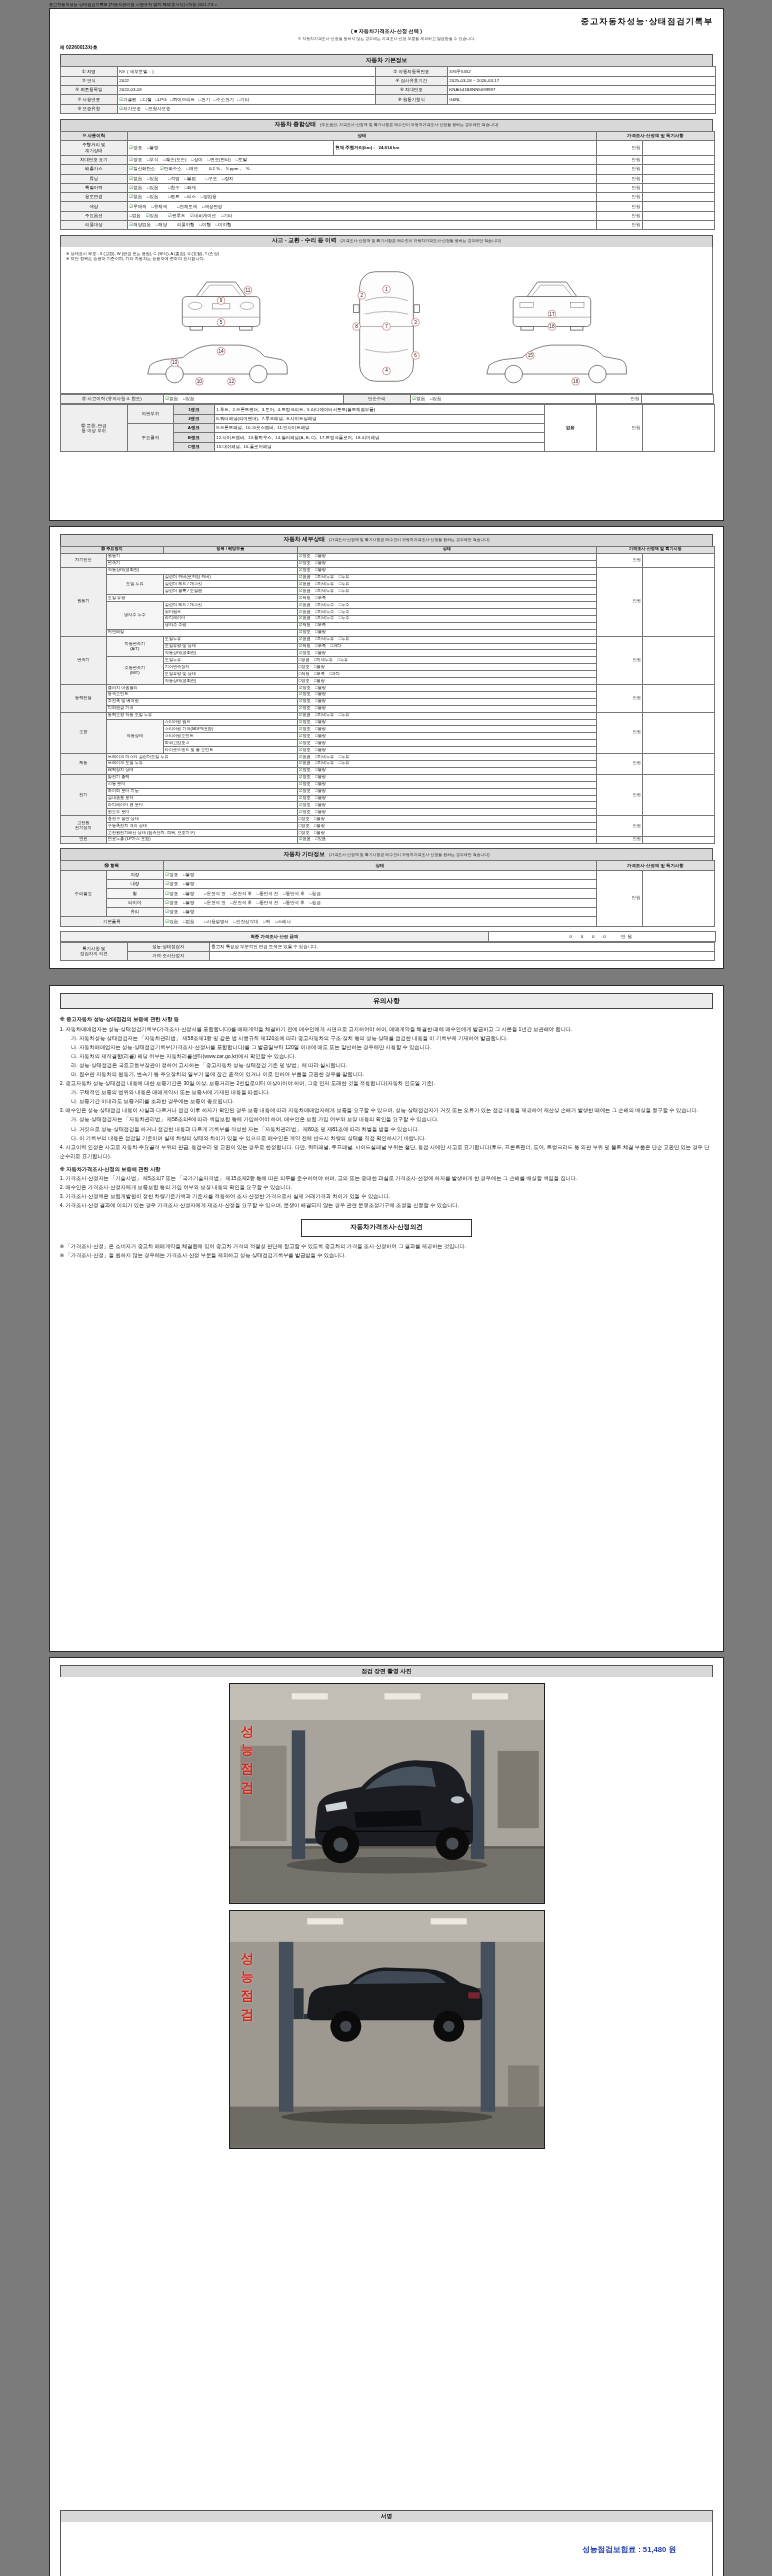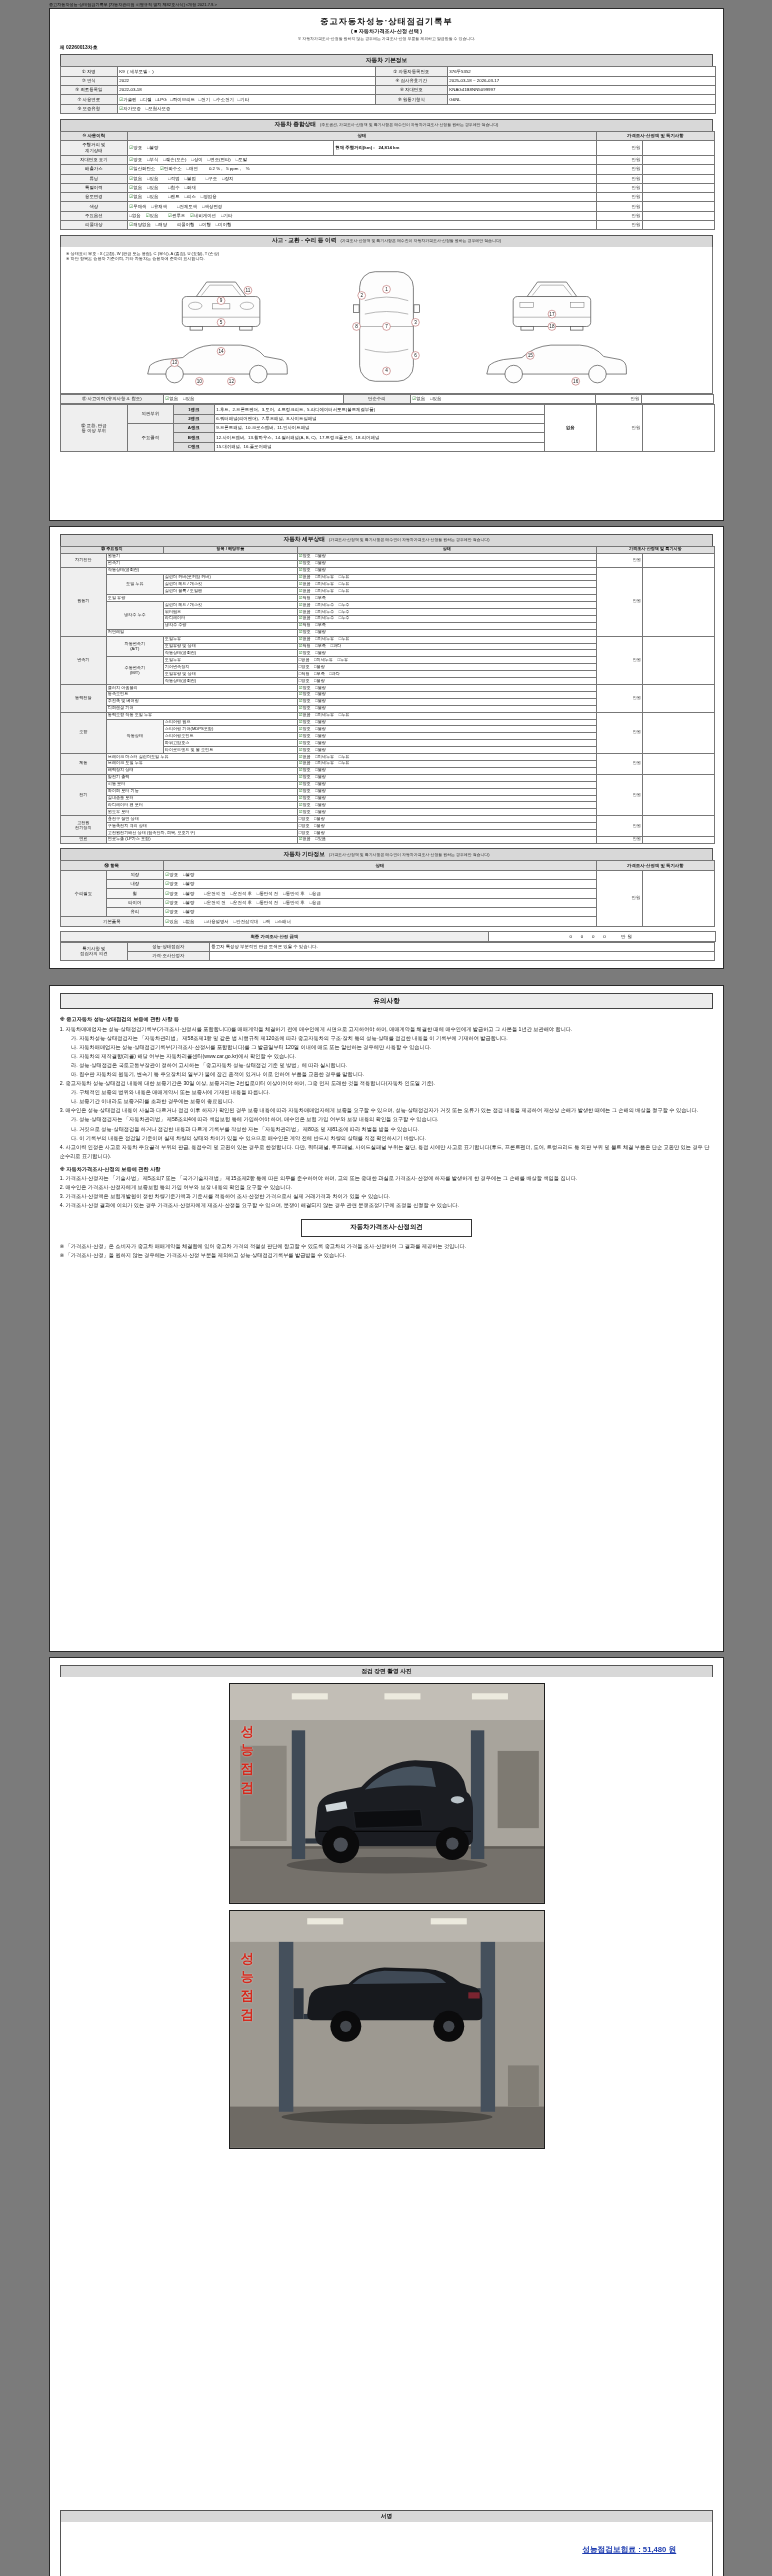--- a/index.html
+++ b/index.html
@@ -4,21 +4,21 @@
 <style>
   html,body{margin:0;padding:0;}
   body{width:773px;background:#7b7b7b;font-family:"Liberation Sans","DejaVu Sans",sans-serif;color:#111;}
   .toplabel{width:675px;margin:0 auto;font-size:4.1px;color:#0a0a0a;padding:1.5px 1px 1px;}
   .panel{width:675px;margin:0 auto 5.2px;background:#fff;border:0.5px solid #2a2a2a;padding:7.2px 9.8px;box-sizing:border-box;}
   .panel.p1{min-height:513px;}
   .panel.p2{min-height:379px;}
   .panel.p3{min-height:667px;margin-top:15.5px;}
   .panel.p4{min-height:971px;position:relative;}
   .doc-header{position:relative;margin-bottom:4.1px;}
-  .title{text-align:center;font-size:8.2px;font-weight:bold;letter-spacing:1px;}
+  .title{text-align:right;font-size:8.2px;font-weight:bold;letter-spacing:1px;}
   .subtitle{text-align:center;font-size:5.2px;font-weight:bold;margin-top:1.5px;}
   .subnote{text-align:center;font-size:3.9px;color:#333;margin-top:1px;}
   .docno{font-size:4.9px;font-weight:bold;margin-top:3.1px;}
   .secbar{border:0.5px solid #555;border-bottom:none;background:#d8d8d8;text-align:center;font-weight:bold;font-size:5.7px;padding:1.5px 2.1px;}
   .barnote{font-weight:normal;font-size:3.9px;margin-left:4.1px;color:#222;}
   .mt{margin-top:4.6px;}
   table.tbl{width:100%;border-collapse:collapse;table-layout:fixed;}
   table.tbl td{border:0.5px solid #777;font-size:4.4px;padding:1.3px 1.5px;vertical-align:middle;white-space:pre-wrap;line-height:1.3;word-break:break-all;}
   table.detail td{font-size:4.1px;padding:0.5px 1px;line-height:1.2;}
   td.lab{background:#efefef;text-align:center;}
@@ -42,21 +42,21 @@
   .noticebar{border:0.5px solid #444;background:#ececec;text-align:center;font-weight:bold;font-size:6.7px;padding:2.6px;margin-bottom:6.2px;}
   .nline{font-size:5.2px;line-height:1.75;color:#141414;}
   .nline.ind1{padding-left:11.3px;}
   .nline.nb{font-weight:bold;margin-top:4.1px;}
   .opinion-box{width:165px;margin:8.2px auto 5.2px;border:0.8px solid #333;text-align:center;font-weight:bold;font-size:6.4px;padding:3.6px 2.1px;}
   .photo{width:314px;margin:6.2px auto 0;position:relative;border:0.5px solid #1d1d1d;background:#888;}
   .photo svg{display:block;width:100%;}
   .wm{position:absolute;left:8.2px;top:31px;writing-mode:vertical-rl;text-orientation:upright;font-size:13.4px;font-weight:bold;color:#d42a1e;letter-spacing:5.2px;text-shadow:0 0 1.5px #ffffffaa;}
   .spacer{height:361px;}
   .sign-body{border:0.5px solid #555;border-top:none;height:58px;position:relative;}
-  .insurance{position:absolute;right:36px;top:23px;font-size:7.7px;font-weight:bold;color:#1f3db0;text-decoration:underline;}
+  .insurance{position:absolute;right:36px;top:23px;font-size:7.7px;font-weight:bold;color:#1f3db0;}
   .insurance .amt{color:#1f3db0;}
   .footer-line{text-align:center;font-size:4.6px;color:#222;margin-top:5.2px;}
 </style>
 </head>
 <body>
 
 <div class="toplabel">중고자동차성능·상태점검기록부 [자동차관리법 시행규칙 별지 제82호서식] &lt;개정 2021.7.9.&gt;</div>
 
 <div class="panel p1">
   <div class="doc-header">

